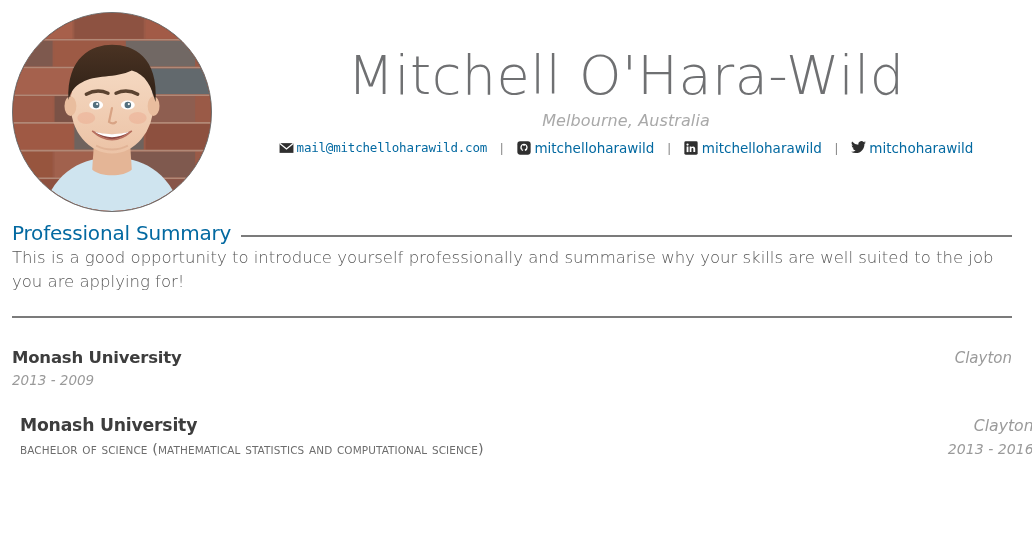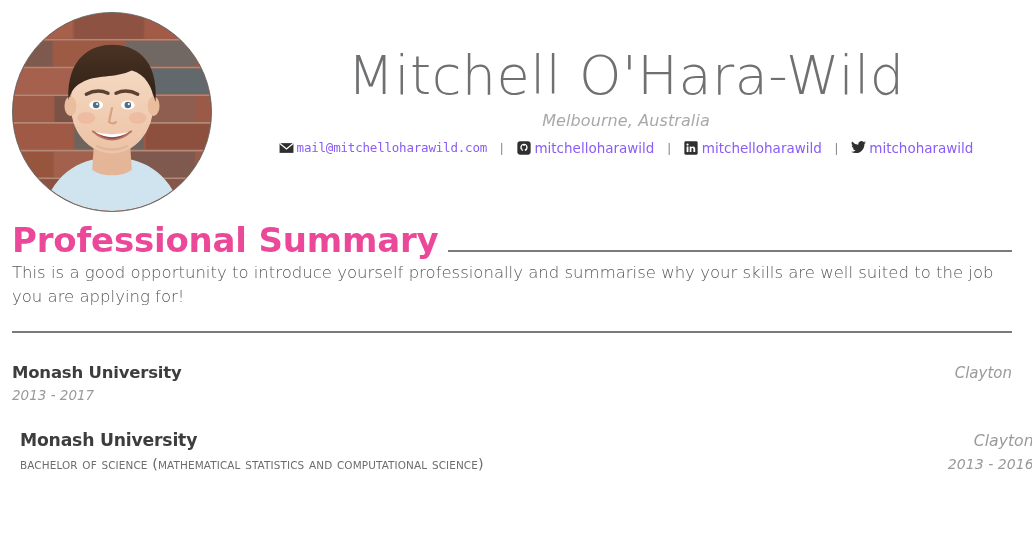--- a/index.html
+++ b/index.html
@@ -88,21 +88,21 @@
     align-items: center;
     justify-content: center;
     width: 15px;
     height: 15px;
     flex: 0 0 auto;
   }
   .contact-item .ic svg { display:block; }
   .contact-text {
     font-family: "DejaVu Sans", sans-serif;
     font-size: 13.5px;
-    color: #8b5cf6;
+    color: #0369a1;
   }
   .contact-text.mono {
     font-family: "DejaVu Sans Mono", monospace;
     font-size: 12.5px;
     letter-spacing: -0.2px;
   }
   .sep {
     color: #8c8c8c;
     padding: 0 13px;
     font-size: 13px;
@@ -113,23 +113,23 @@
     padding: 0 20px 0 12px;
   }
   .section-head {
     display: flex;
     align-items: flex-end;
     gap: 10px;
     margin-bottom: 2px;
   }
   .section-title {
     font-family: "DejaVu Sans", sans-serif;
-    font-weight: bold;
-    font-size: 34px;
-    color: #ec4899;
+    font-weight: normal;
+    font-size: 20px;
+    color: #0369a1;
     line-height: 1.1;
     white-space: nowrap;
     letter-spacing: -0.2px;
   }
   .rule {
     flex: 1 1 auto;
     height: 2px;
     background: #7b7b7b;
     margin-bottom: 7px;
   }
@@ -364,21 +364,21 @@
     </div>
 
     <div class="entries">
 
       <div class="entry">
         <div class="entry-row">
           <div class="entry-title">Monash University</div>
           <div class="entry-loc">Clayton</div>
         </div>
         <div class="entry-row entry-row2">
-          <div class="entry-date">2013 - 2017</div>
+          <div class="entry-date">2013 - 2009</div>
         </div>
       </div>
 
       <div class="entry zoomed">
         <div class="entry-row">
           <div class="entry-title">Monash University</div>
           <div class="entry-loc">Clayton</div>
         </div>
         <div class="entry-row entry-row2">
           <div class="entry-sub">Bachelor of Science (Mathematical Statistics and Computational Science)</div>

